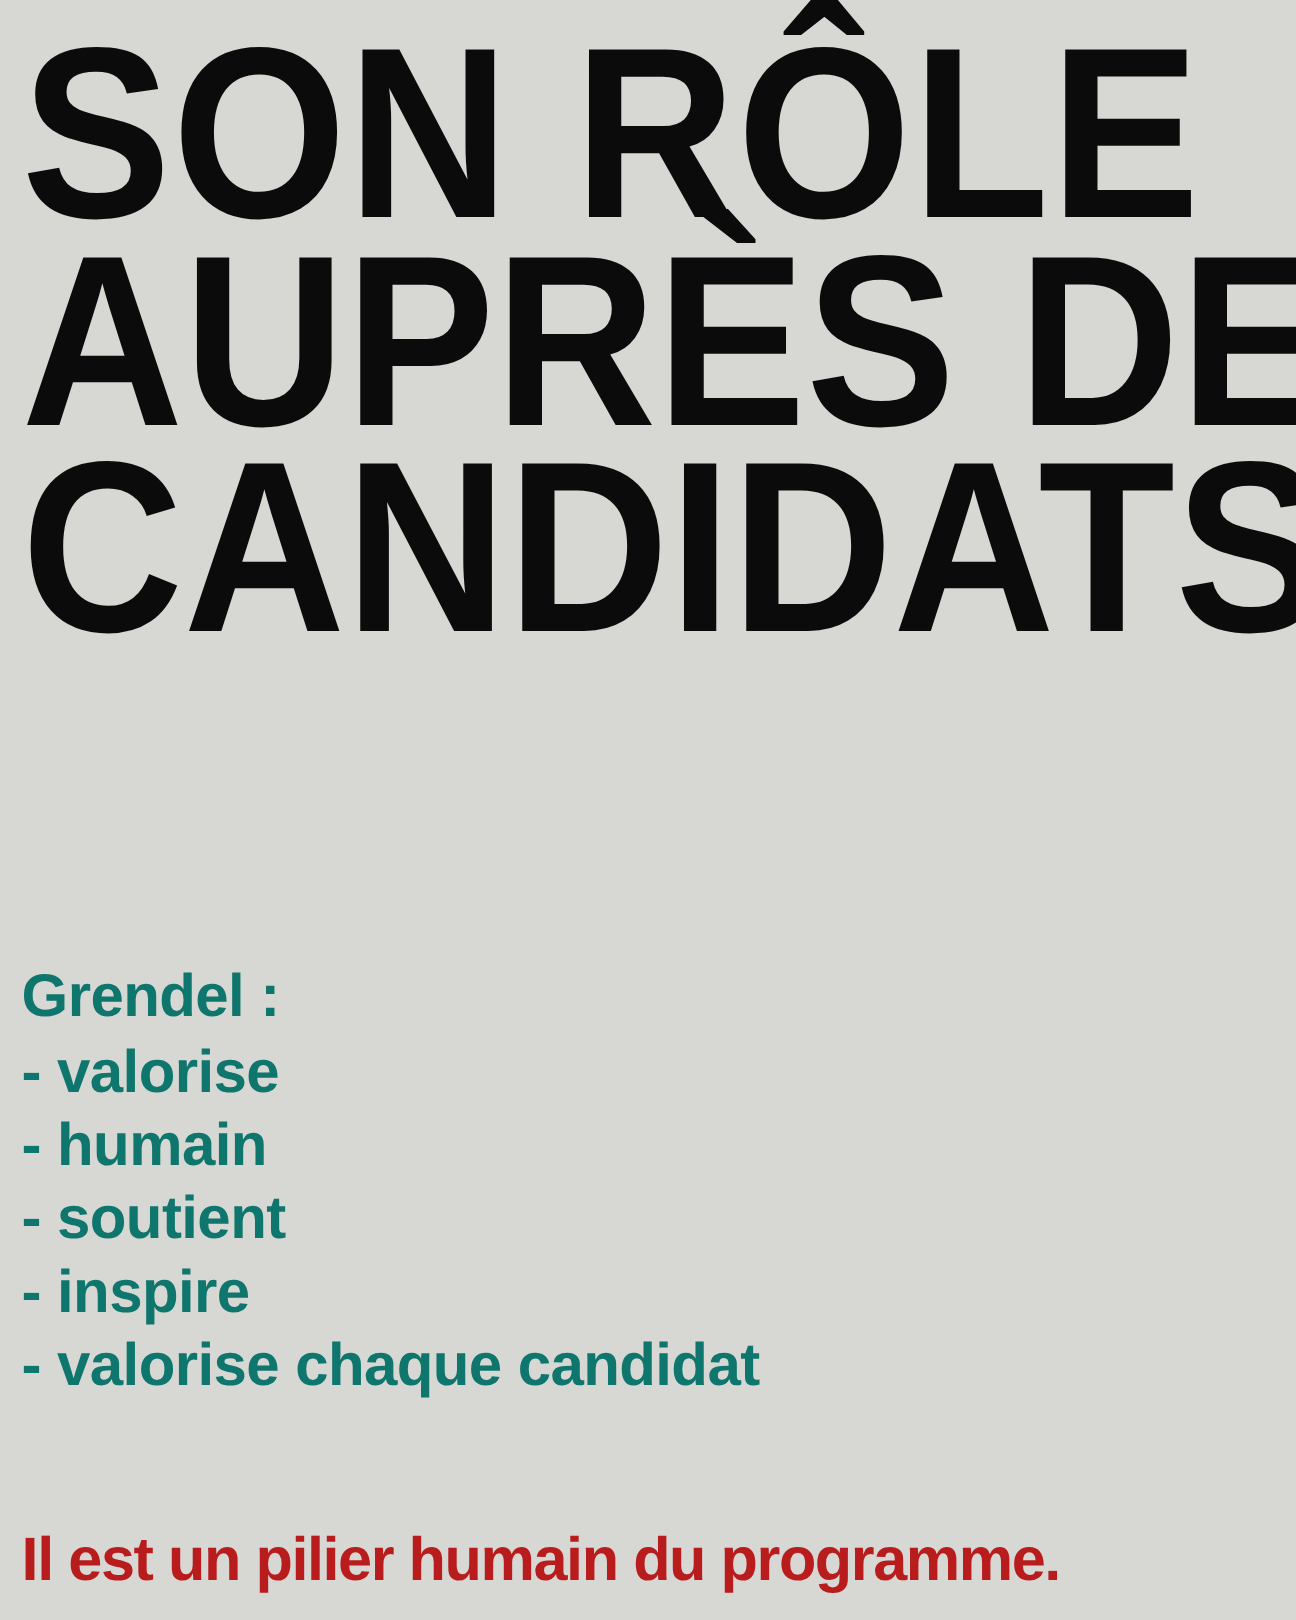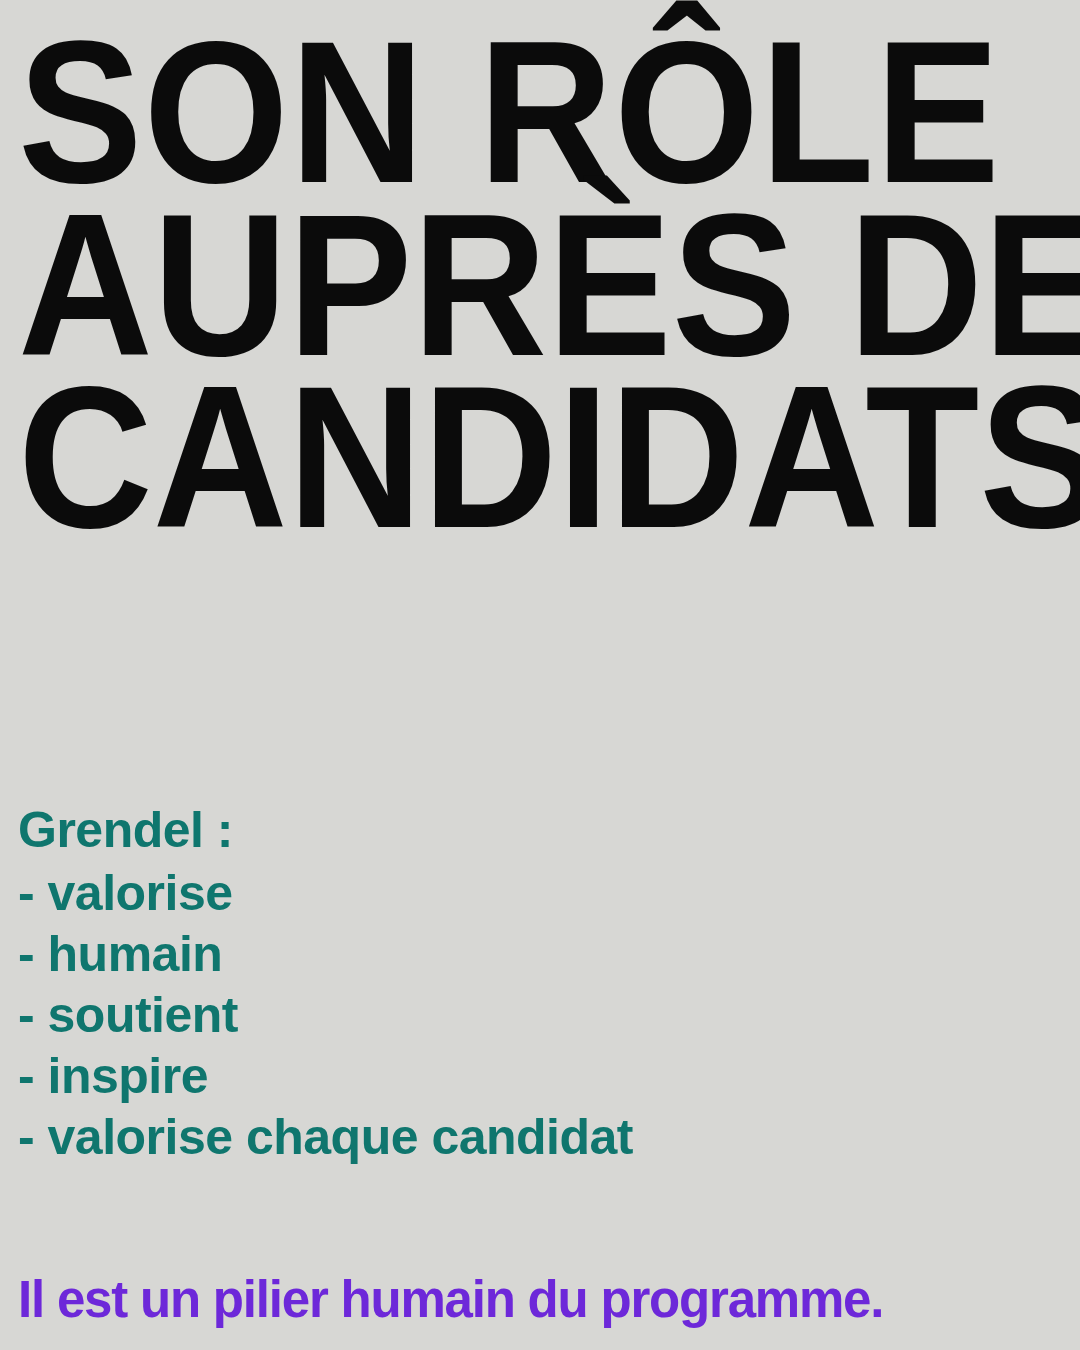--- a/index.html
+++ b/index.html
@@ -76,21 +76,21 @@
   .closing {
     position: absolute;
     left: 18px;
     right: 18px;
     top: 1272px;
     font-family: "Liberation Sans", sans-serif;
     font-weight: 700;
     font-size: 51px;
     line-height: 1.1;
     letter-spacing: -1.2px;
-    color: #6d28d9;
+    color: #b91c1c;
     white-space: nowrap;
   }
 </style>
 </head>
 <body>
 
 <div class="poster">
 
   <h1 class="headline">
     <span class="line line-1">SON RÔLE</span>

